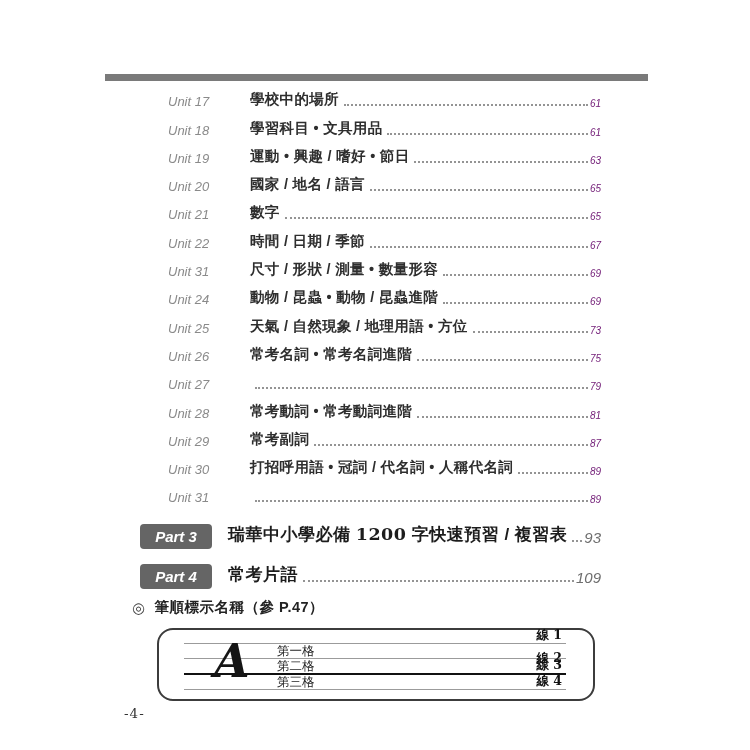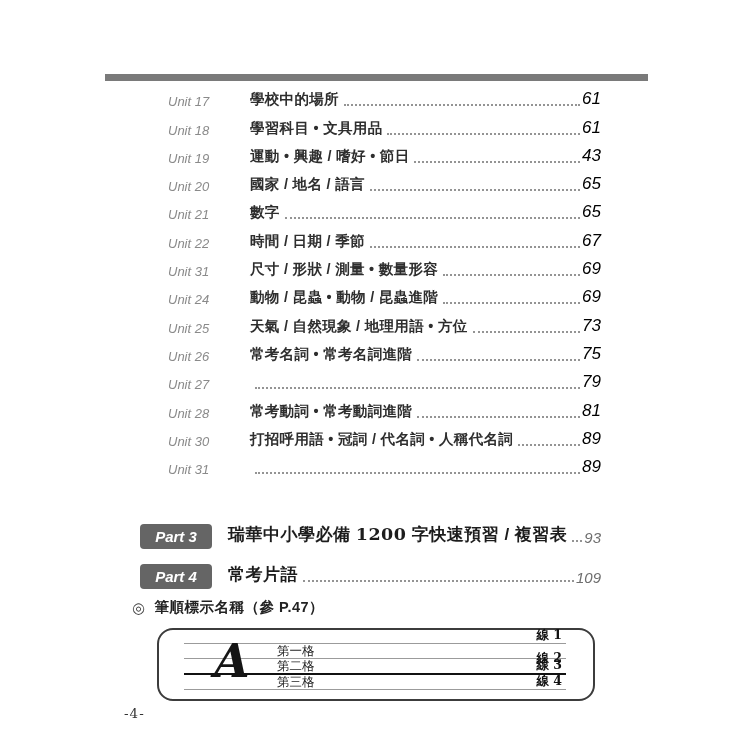--- a/index.html
+++ b/index.html
@@ -11,21 +11,21 @@
   .page{position:relative; width:595px; height:750px; background:#fff;}
 
   .top-bar{position:absolute; left:105px; top:74px; width:543px; height:7px; background:var(--bar);}
 
   
   .toc{position:absolute; left:168px; top:86px; width:433px;}
   .unit-row{display:flex; align-items:flex-end; height:28.3px; padding-bottom:5px;}
   .u-label{flex:0 0 82px; font-style:italic; font-size:13px; color:var(--gray); white-space:nowrap;}
   .u-title{font-weight:700; font-size:14.5px; color:var(--ink); white-space:nowrap; letter-spacing:.3px;}
   .leader{flex:1 1 auto; min-width:8px; border-bottom:2px dotted var(--dot); margin:0 2px 3px 5px;}
-  .u-page{font-style:italic; font-size:17px; color:#000000; white-space:nowrap;}
+  .u-page{font-style:italic; font-size:10px; color:#701a75; white-space:nowrap;}
 
   
   .parts{position:absolute; left:140px; top:513px; width:461px;}
   .part-row{display:flex; align-items:flex-end; height:40px; padding-bottom:7px;}
   .p-badge{flex:0 0 72px; height:25px; background:var(--badge); border-radius:4px;
     color:#fff; font-weight:700; font-style:italic; font-size:15px;
     display:flex; align-items:center; justify-content:center; margin-bottom:-3px;}
   .p-title{margin-left:16px; font-weight:700; font-size:17px; color:#1c1c1c; white-space:nowrap; letter-spacing:.5px;}
   .p-title .serif-num{font-family:"DejaVu Serif", serif; font-weight:700; font-size:17.5px;}
   .p-leader{margin-bottom:4px;}
@@ -71,21 +71,21 @@
       <div class="unit-row">
         <span class="u-label">Unit 18</span>
         <span class="u-title">學習科目 • 文具用品</span>
         <span class="leader"></span>
         <span class="u-page">61</span>
       </div>
       <div class="unit-row">
         <span class="u-label">Unit 19</span>
         <span class="u-title">運動 • 興趣 / 嗜好 • 節日</span>
         <span class="leader"></span>
-        <span class="u-page">43</span>
+        <span class="u-page">63</span>
       </div>
       <div class="unit-row">
         <span class="u-label">Unit 20</span>
         <span class="u-title">國家 / 地名 / 語言</span>
         <span class="leader"></span>
         <span class="u-page">65</span>
       </div>
       <div class="unit-row">
         <span class="u-label">Unit 21</span>
         <span class="u-title">數字</span>
@@ -127,20 +127,26 @@
         <span class="leader"></span>
         <span class="u-page">79</span>
       </div>
       <div class="unit-row">
         <span class="u-label">Unit 28</span>
         <span class="u-title">常考動詞 • 常考動詞進階</span>
         <span class="leader"></span>
         <span class="u-page">81</span>
       </div>
       <div class="unit-row">
+        <span class="u-label">Unit 29</span>
+        <span class="u-title">常考副詞</span>
+        <span class="leader"></span>
+        <span class="u-page">87</span>
+      </div>
+      <div class="unit-row">
         <span class="u-label">Unit 30</span>
         <span class="u-title">打招呼用語 • 冠詞 / 代名詞 • 人稱代名詞</span>
         <span class="leader"></span>
         <span class="u-page">89</span>
       </div>
       <div class="unit-row">
         <span class="u-label">Unit 31</span>
         <span class="leader"></span>
         <span class="u-page">89</span>
       </div>

